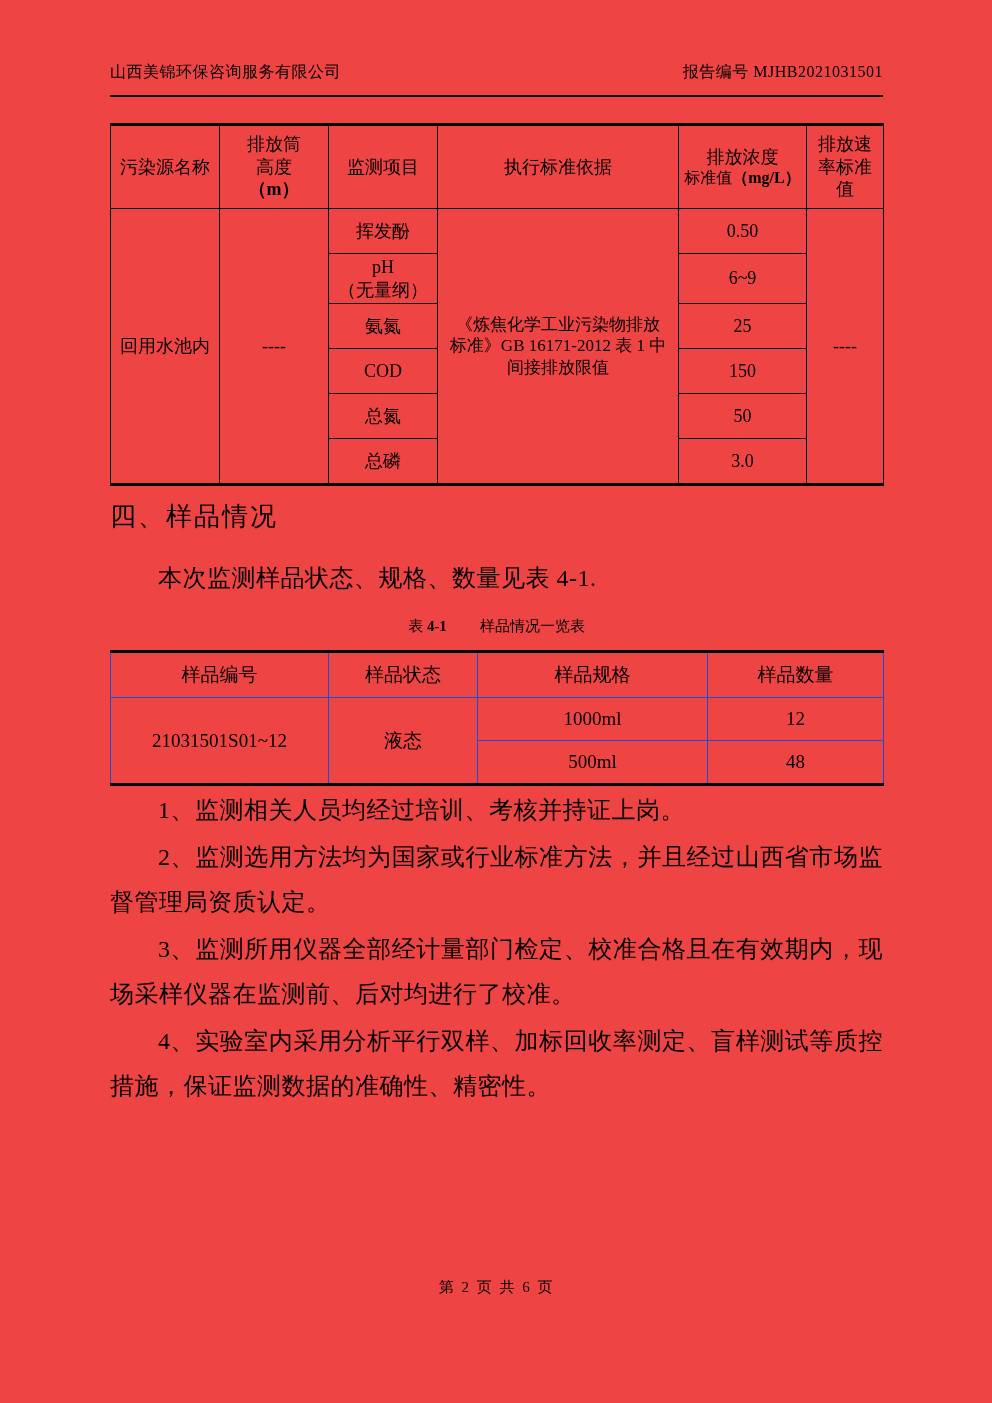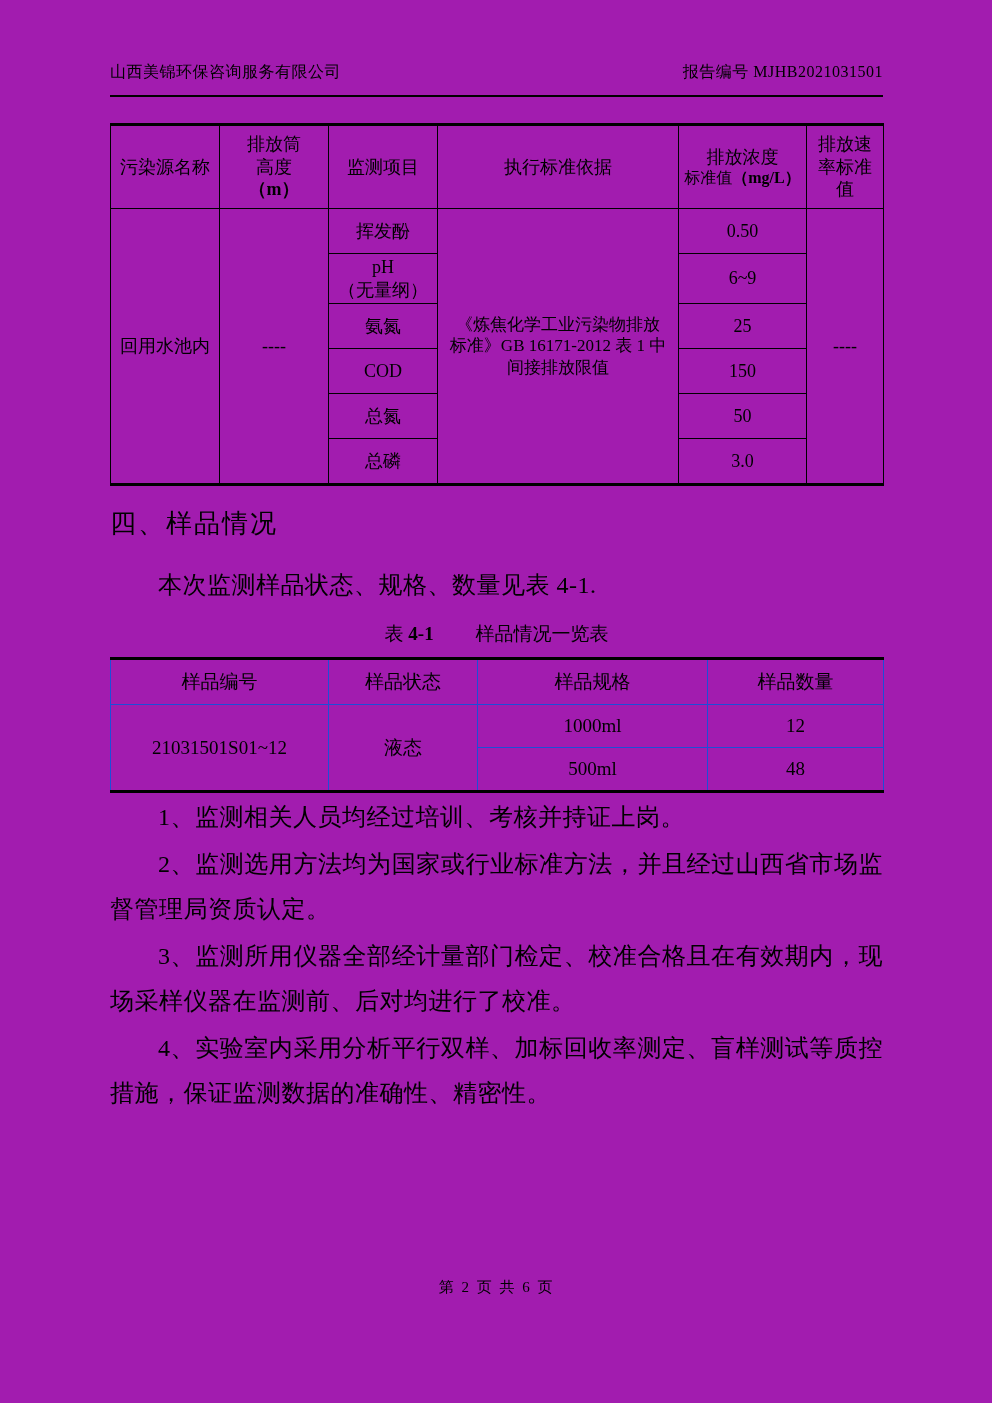--- a/index.html
+++ b/index.html
@@ -1,17 +1,17 @@
 <!DOCTYPE html>
 <html><head>
 <meta charset="utf-8">
 <style>
   html,body{margin:0;padding:0;background:#e8e8e8;}
   .page{
-    width:992px;height:1403px;background:#a21caf;position:relative;
+    width:992px;height:1403px;background:#ef4444;position:relative;
     font-family:"Liberation Serif","DejaVu Serif",serif;color:#000;
     margin:0 auto;overflow:hidden;
   }
   .content{position:absolute;left:110px;top:0;width:773px;}
   
   .pg-header{
     padding-top:62px;padding-bottom:12px;border-bottom:2px solid #000;
     display:flex;justify-content:space-between;align-items:flex-end;
     font-size:16px;letter-spacing:0.5px;
   }
@@ -21,25 +21,25 @@
   .t1 td{border:1px solid #000;padding:2px 4px;vertical-align:middle;height:40px;line-height:1.25;}
   .t1 tr.hdr td{height:78px;}
   .t2{margin-top:10px;font-size:19px;border-top:3px solid #000;border-bottom:3px solid #000;}
   .t2 td{border:1px solid #1d4ed8;padding:2px 4px;vertical-align:middle;height:38px;}
   .t2 tr.hdr td{height:40px;}
   .pre{white-space:pre-line;line-height:1.25;}
   .basis-cell{font-size:17px;line-height:1.6;}
   .nowrap{white-space:nowrap;font-size:16px;}
   .b{font-weight:bold;}
   
-  h2{font-size:26px;font-weight:normal;letter-spacing:2px;margin:21px 0 0 0;line-height:34px;}
+  h2{font-size:26px;font-weight:normal;letter-spacing:2px;margin:14px 0 0 0;line-height:34px;}
   .body{font-size:24px;line-height:45px;letter-spacing:0.5px;margin:2px 0 0 0;text-align:justify;}
   .indent{text-indent:2em;}
   .intro{margin-top:22px;}
-  .caption{text-align:center;font-size:19px;margin-top:12px;line-height:27px;}
+  .caption{text-align:center;font-size:15px;margin-top:12px;line-height:27px;}
   .cap-title{margin-left:2.2em;}
   .p-first{margin-top:14px;}
   
   .pg-footer{
     position:absolute;top:1278px;left:110px;width:773px;text-align:center;
     font-size:15px;letter-spacing:2px;
   }
 </style>
 </head>
 <body>

